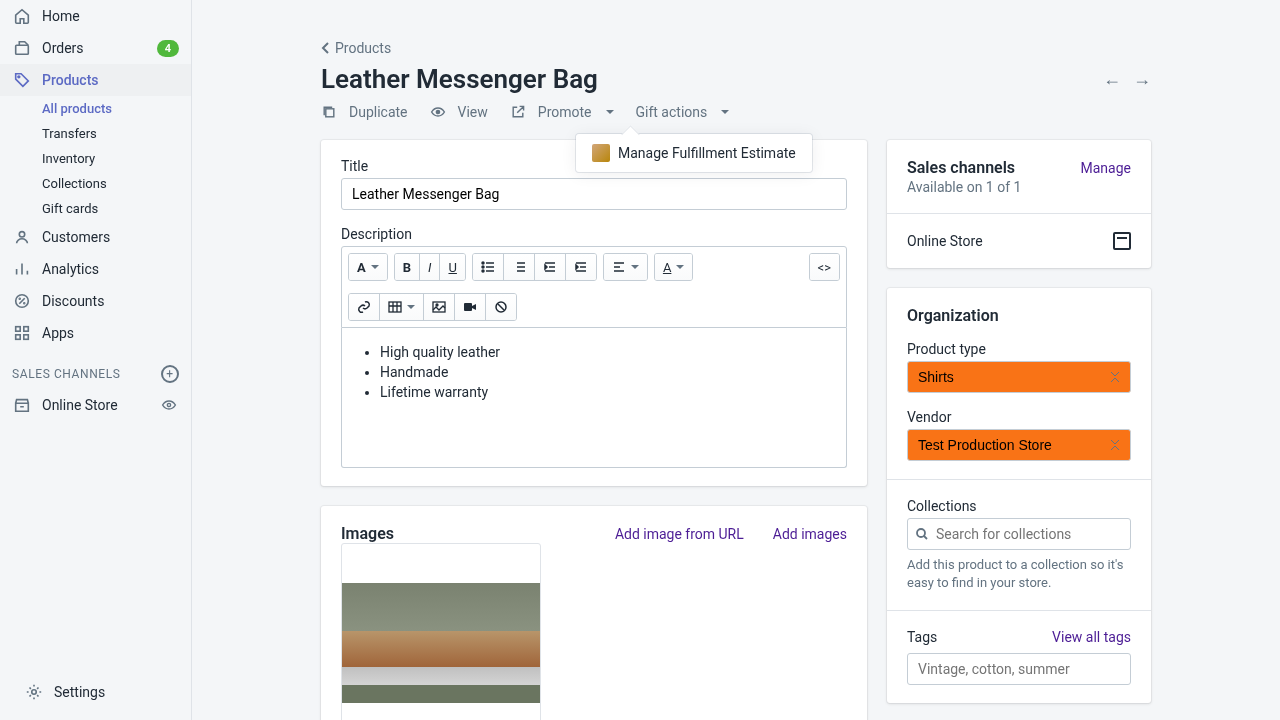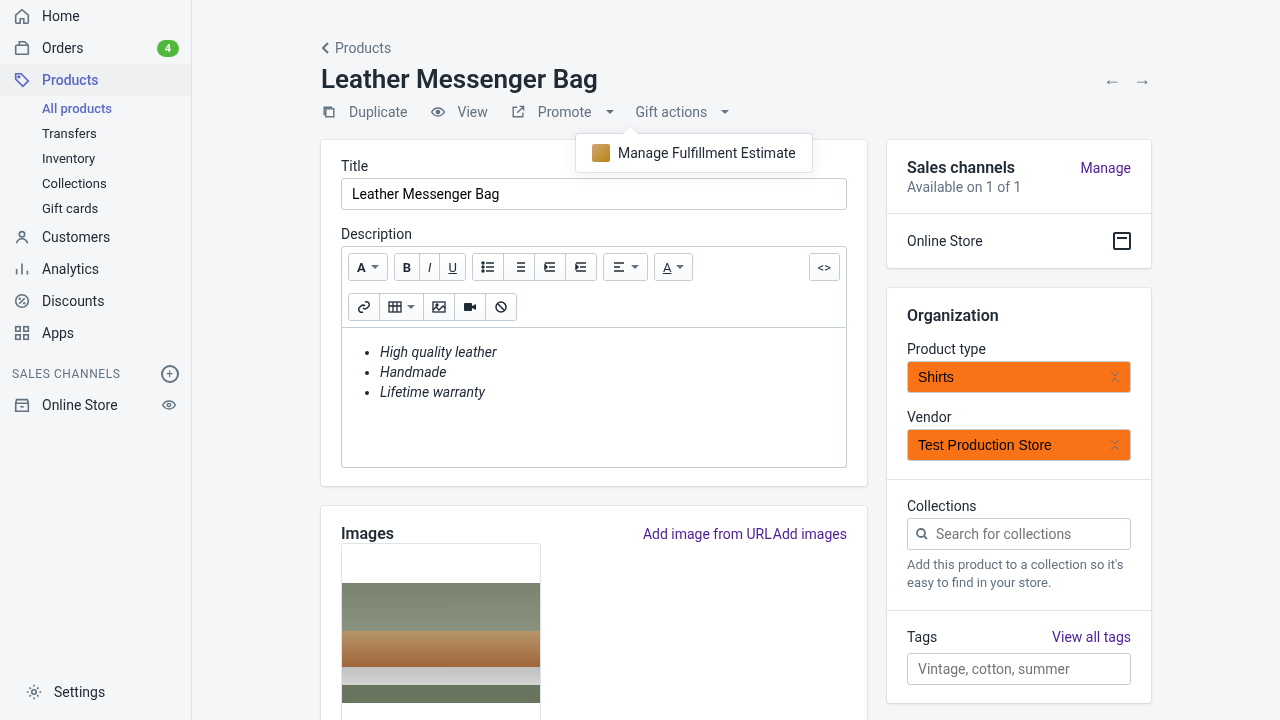--- a/index.html
+++ b/index.html
@@ -41,28 +41,28 @@
 .col-side { width: 264px; display: flex; flex-direction: column; gap: 20px; }
 .card { background: white; border-radius: 3px; box-shadow: 0 0 0 1px rgba(63,63,68,.05), 0 1px 3px 0 rgba(63,63,68,.15); }
 .card-section { padding: 18px 20px; }
 .card-section + .card-section { border-top: 1px solid #dfe3e8; }
 .label { font-size: 14px; color: #212b36; margin-bottom: 4px; display: block; }
 .sub { font-size: 14px; color: #637381; }
 .text-input { width: 100%; border: 1px solid #c4cdd5; border-radius: 3px; padding: 7px 10px; font-size: 14px; font-family: inherit; }
 .section-head { display: flex; justify-content: space-between; align-items: center; margin-bottom: 0; }
 .section-title { font-size: 16px; font-weight: 600; }
 .link { color: #4c1d95; cursor: pointer; font-size: 14px; }
-.link-group { display: flex; gap: 1px; text-align: right; }
+.link-group { display: flex; gap: 29px; text-align: right; }
 .toolbar { border: 1px solid #c4cdd5; border-radius: 3px 3px 0 0; background: white; padding: 6px; display: flex; flex-wrap: wrap; gap: 6px; align-items: center; }
 .tb-group { display: flex; border: 1px solid #c4cdd5; border-radius: 3px; overflow: hidden; }
 .tb-btn { background: linear-gradient(to bottom, white, #f9fafb); border: none; border-right: 1px solid #c4cdd5; padding: 4px 8px; cursor: pointer; font-size: 13px; display: flex; align-items: center; gap: 3px; font-family: inherit; color: #212b36; min-height: 26px; }
 .tb-btn:last-child { border-right: none; }
 .tb-code { margin-left: auto; }
 .editor { border: 1px solid #c4cdd5; border-top: none; border-radius: 0 0 3px 3px; padding: 14px 20px; min-height: 140px; }
-.editor ul { margin-left: 18px; font-style: italic; }
+.editor ul { margin-left: 18px; }
 .editor li { padding: 2px 0; font-size: 14px; }
 .select { width: 100%; border: 1px solid #c4cdd5; border-radius: 3px; padding: 7px 10px; font-size: 14px; background: #f97316; appearance: none; position: relative; cursor: pointer; }
 .select-wrap { position: relative; }
 .select-wrap::after { content: ''; position: absolute; right: 12px; top: 50%; transform: translateY(-50%); width: 8px; height: 12px; background:
   linear-gradient(45deg, transparent 45%, #637381 45%, #637381 55%, transparent 55%) 0 0/4px 6px no-repeat,
   linear-gradient(-45deg, transparent 45%, #637381 45%, #637381 55%, transparent 55%) 4px 0/4px 6px no-repeat,
   linear-gradient(135deg, transparent 45%, #637381 45%, #637381 55%, transparent 55%) 0 6px/4px 6px no-repeat,
   linear-gradient(-135deg, transparent 45%, #637381 45%, #637381 55%, transparent 55%) 4px 6px/4px 6px no-repeat;
   pointer-events: none; }
 .search-input-wrap { position: relative; }

